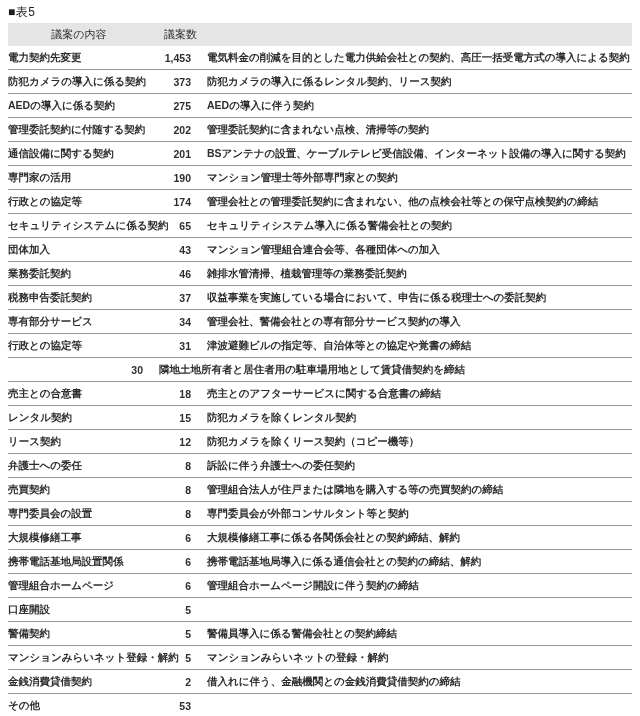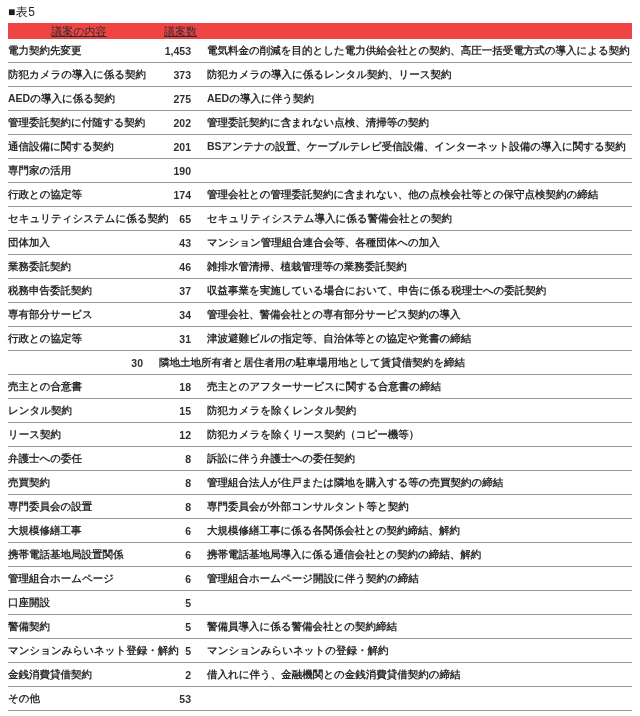--- a/index.html
+++ b/index.html
@@ -26,24 +26,23 @@
   }
   .data-table {
     width: 624px;
   }
   .grid-row {
     display: grid;
     grid-template-columns: 142px 48px 1fr;
     align-items: center;
   }
   .thead {
-    background: #ef4444;
-    height: 16px;
+    background: #e5e5e5;
+    height: 23px;
     font-size: 11px;
-    text-decoration: underline;
   }
   .thead .h1 {
     text-align: center;
   }
   .thead .h2 {
     text-align: right;
     padding-right: 1px;
   }
   .trow {
     height: 23px;
@@ -108,20 +107,21 @@
 
         <div class="grid-row trow">
           <div class="c1">通信設備に関する契約</div>
           <div class="c2">201</div>
           <div class="c3">BSアンテナの設置、ケーブルテレビ受信設備、インターネット設備の導入に関する契約</div>
         </div>
 
         <div class="grid-row trow">
           <div class="c1">専門家の活用</div>
           <div class="c2">190</div>
+          <div class="c3">マンション管理士等外部専門家との契約</div>
         </div>
 
         <div class="grid-row trow">
           <div class="c1">行政との協定等</div>
           <div class="c2">174</div>
           <div class="c3">管理会社との管理委託契約に含まれない、他の点検会社等との保守点検契約の締結</div>
         </div>
 
         <div class="grid-row trow">
           <div class="c1">セキュリティシステムに係る契約</div>

